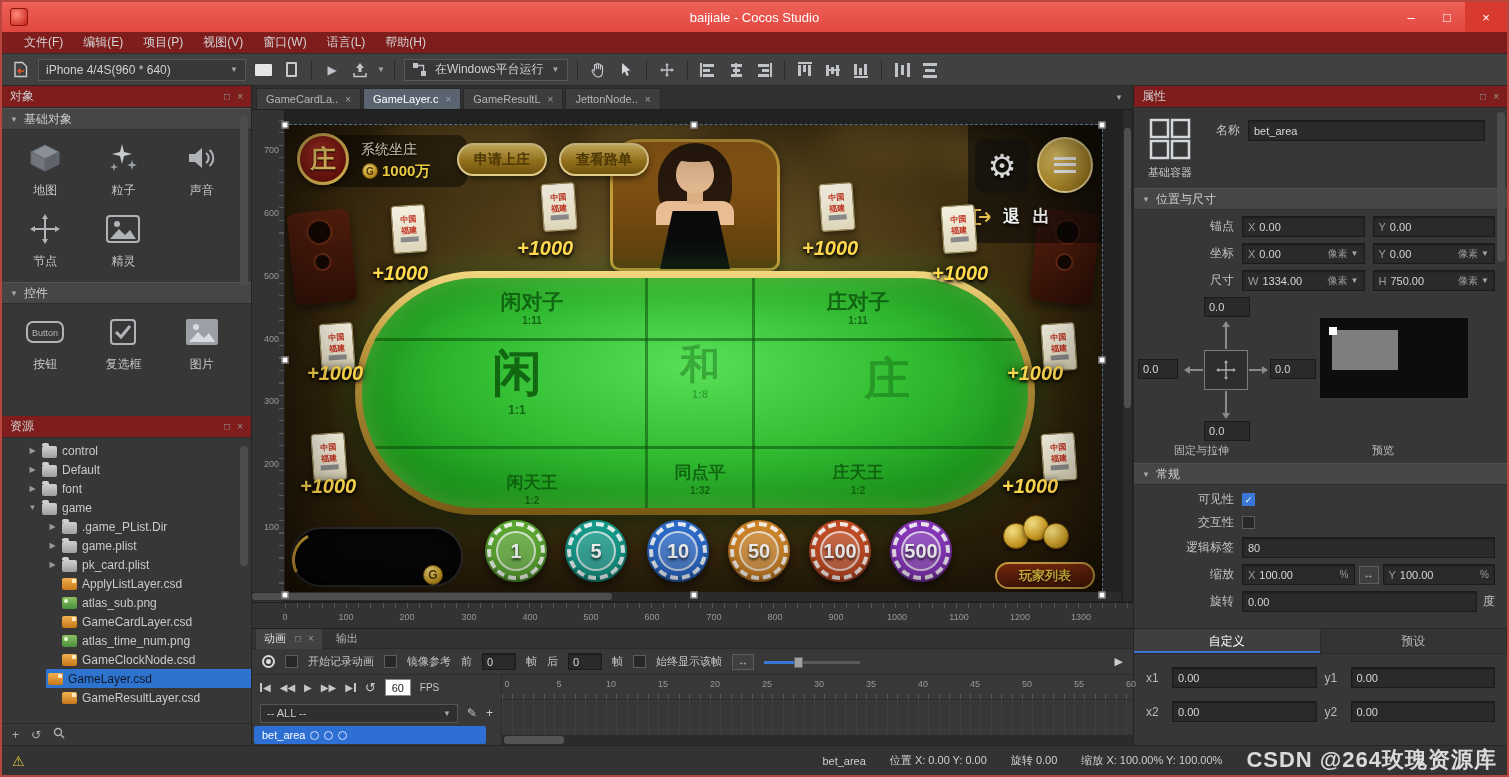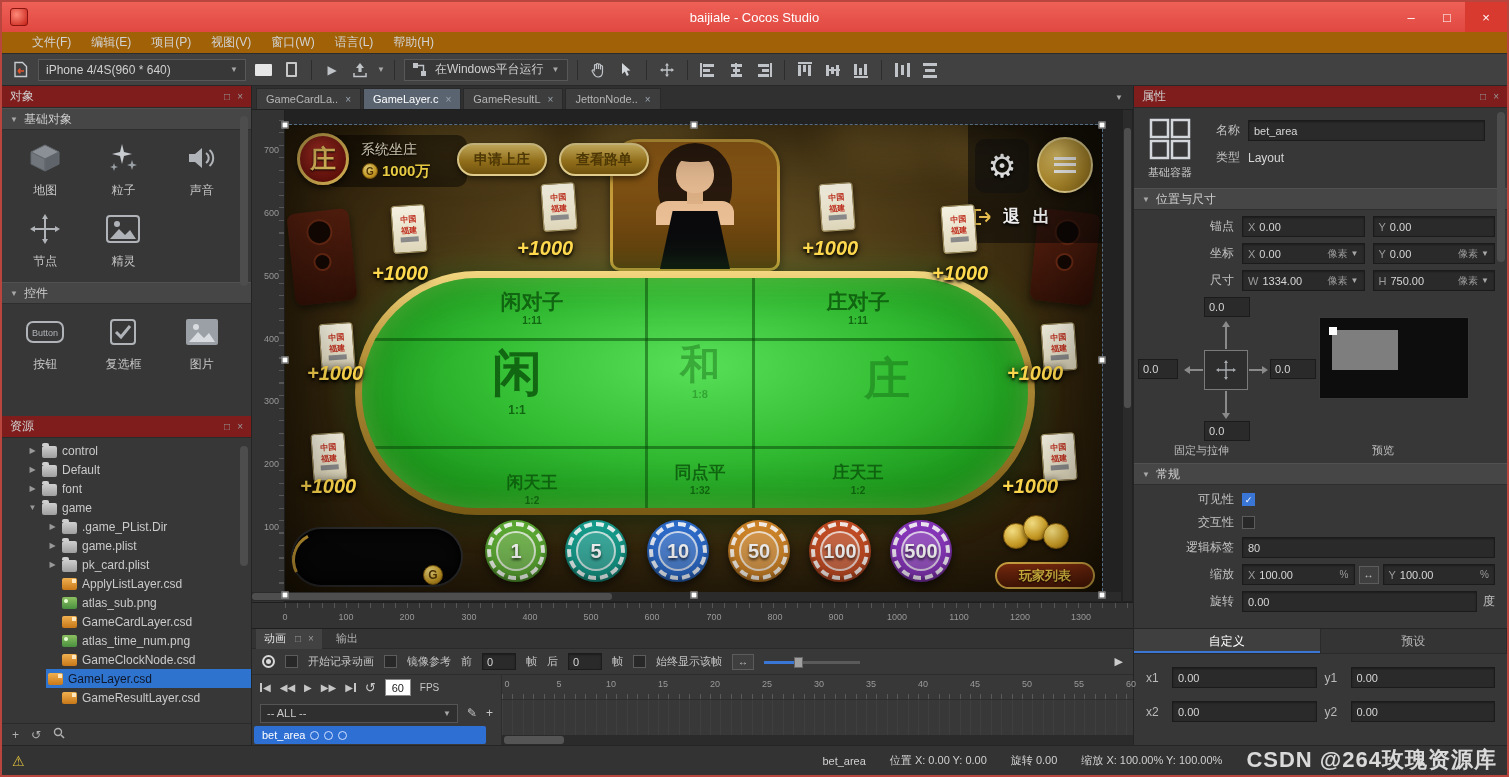--- a/index.html
+++ b/index.html
@@ -6,21 +6,21 @@
 html,body{background:#666}
 .window{width:1509px;height:777px;position:relative;background:#353535;font-family:"Liberation Sans","DejaVu Sans",sans-serif;font-size:12px;color:#c8c8c8;border:2px solid #b8453e;overflow:hidden;display:flex;flex-direction:column}
 
 .titlebar{height:30px;background:linear-gradient(#ef6057,#e04840);display:flex;align-items:center;position:relative;flex:0 0 auto;padding-left:8px}
 .app-icon{width:18px;height:18px;border-radius:3px;background:radial-gradient(circle at 35% 35%,#ff8a7a,#c41e14);border:1px solid #8a1510;z-index:1}
 .title-text{position:absolute;left:0;right:0;text-align:center;color:#fff;font-size:13px}
 .win-btns{margin-left:auto;display:flex;z-index:1;height:100%}
 .win-btn{width:36px;height:100%;display:flex;align-items:center;justify-content:center;color:#fff;font-size:13px}
 .win-btn.close{background:#d83a30;width:42px}
 
-.menubar{height:22px;background:#a16207;display:flex;align-items:center;padding:0 20px;border-bottom:1px solid #2c2c2c;flex:0 0 auto}
+.menubar{height:22px;background:#7f1d1d;display:flex;align-items:center;padding:0 12px;border-bottom:1px solid #2c2c2c;flex:0 0 auto}
 .menu-item{padding:2px 10px;color:#d2d2d2}
 
 .toolbar{height:32px;background:#414141;display:flex;align-items:center;padding:0 8px;gap:6px;border-bottom:1px solid #282828;flex:0 0 auto}
 .tb-sep{width:1px;height:20px;background:#2d2d2d;margin:0 3px}
 .tb-ico{min-width:22px;height:22px;display:flex;align-items:center;justify-content:center;color:#c0c4c8}
 .tb-select{height:22px;background:#383838;border:1px solid #585858;display:flex;align-items:center;padding:0 7px;gap:8px;color:#d0d0d0}
 .caret{font-size:8px;color:#a8a8a8}
 .or1{width:17px;height:12px;background:#e6e6e6;border-radius:1px;display:inline-block}
 .or2{width:11px;height:15px;border:2px solid #c8c8c8;border-radius:1px;display:inline-block}
 .al{width:16px;height:14px;display:inline-block;background:
@@ -870,24 +870,20 @@
             </svg>
             <span>基础容器</span>
           </div>
           <div class="obj-fields">
             <div class="prow" style="margin:0 12px 0 0">
               <span class="plabel sm">名称</span>
               <div class="field">
                   <input value="bet_area" style="">
                 </div>
             </div>
-            <div class="prow" style="margin:0 12px 0 0">
-              <span class="plabel sm">类型</span>
-              <span class="ptype">Layout</span>
-            </div>
           </div>
         </div>
 
         <div class="group-header">
           <span class="tri">▼</span>
           <span>位置与尺寸</span>
         </div>
 
         <div class="prow">
           <span class="plabel">锚点</span>

